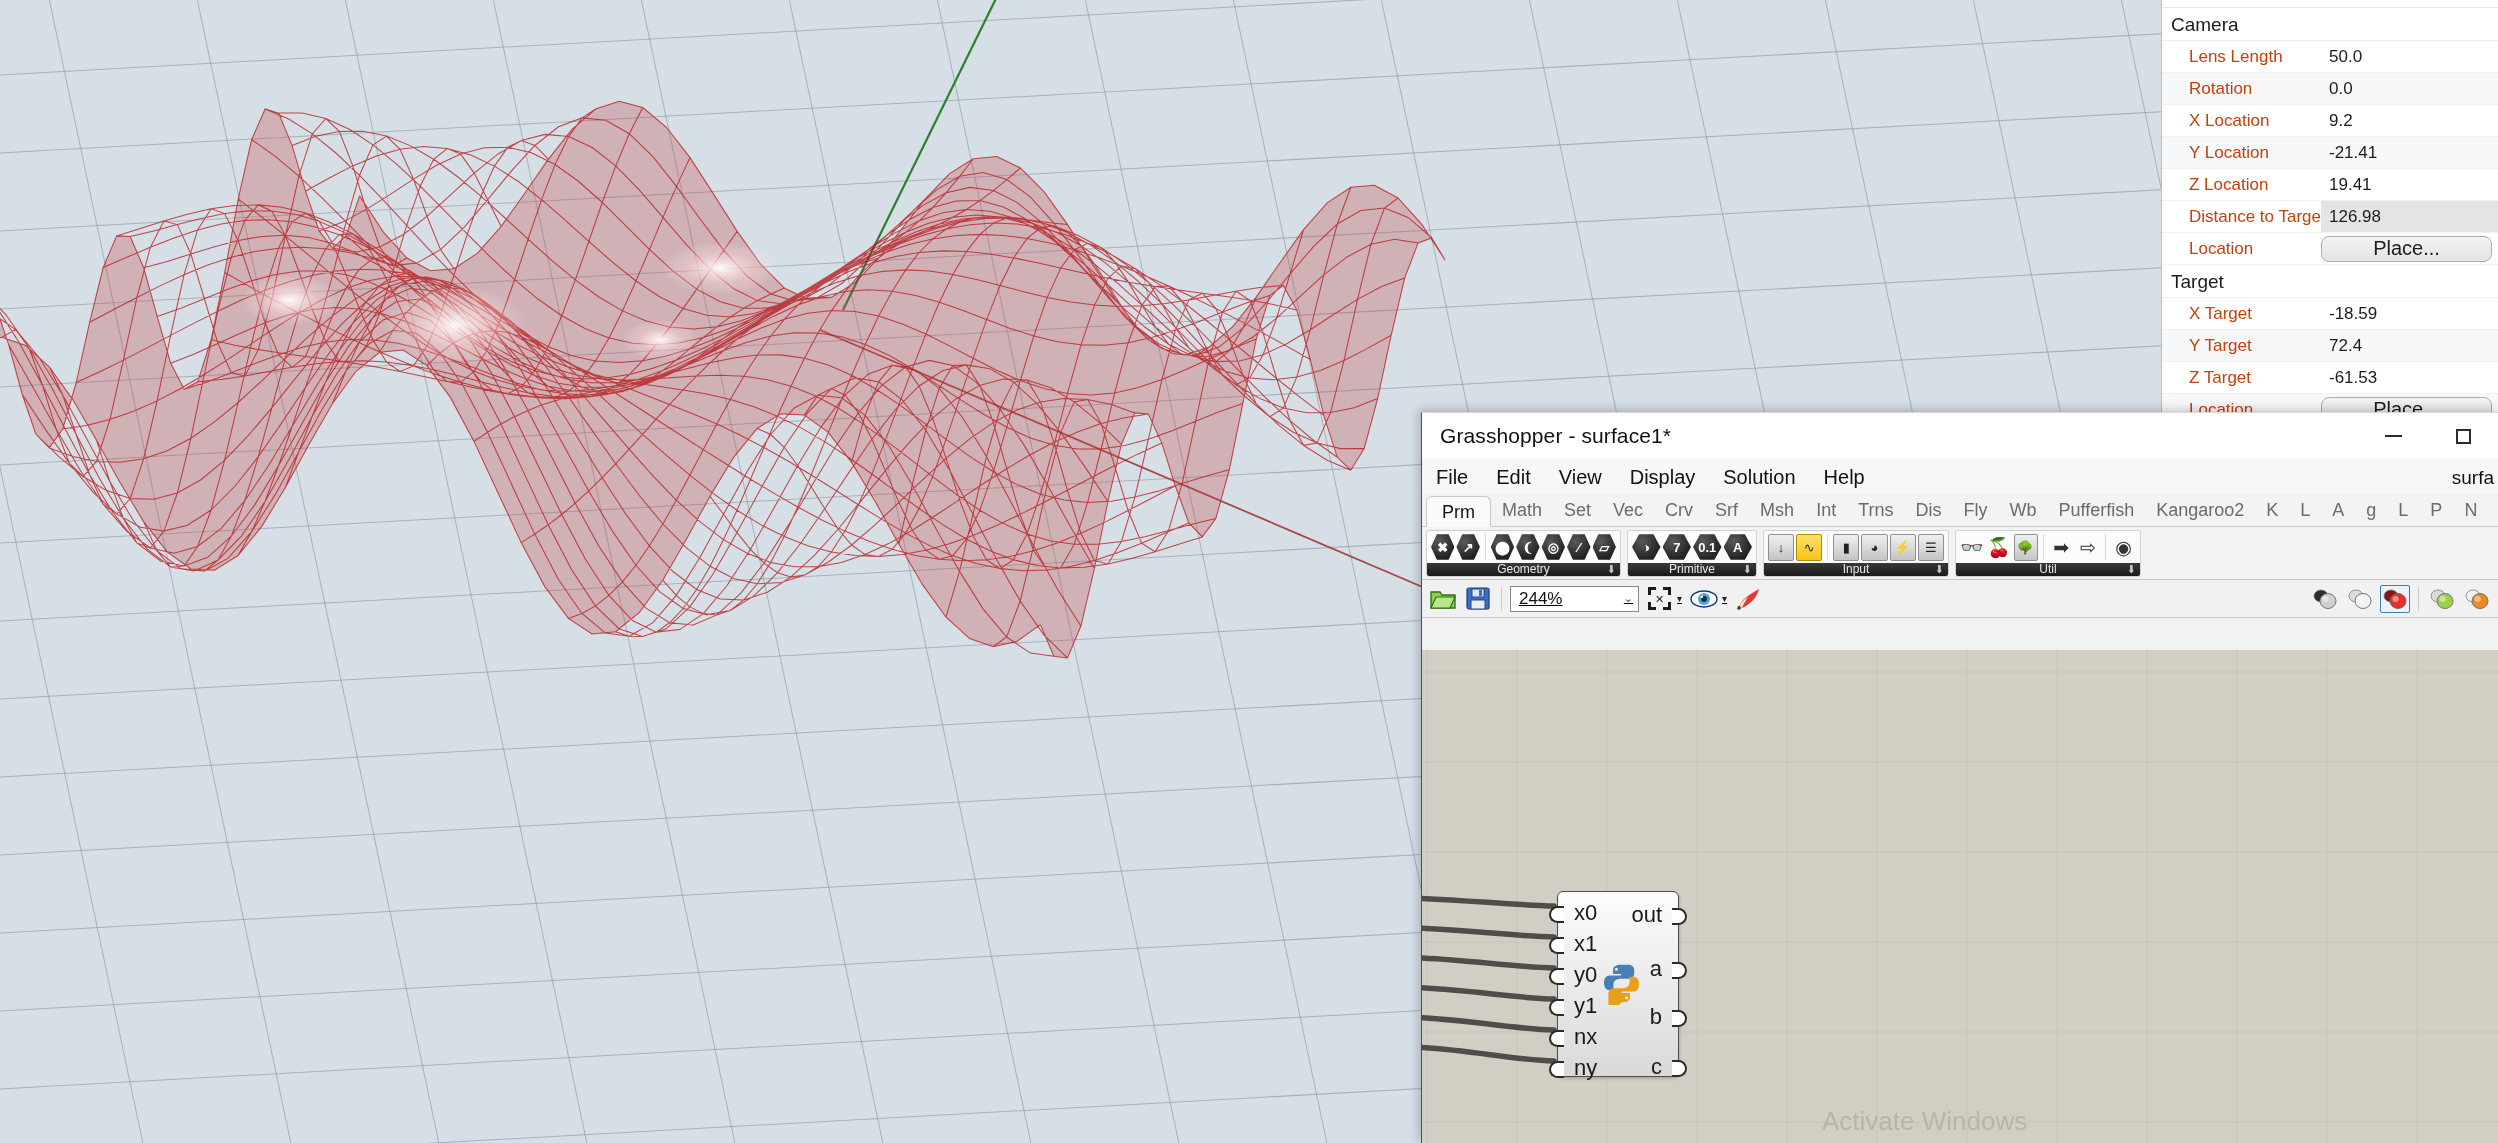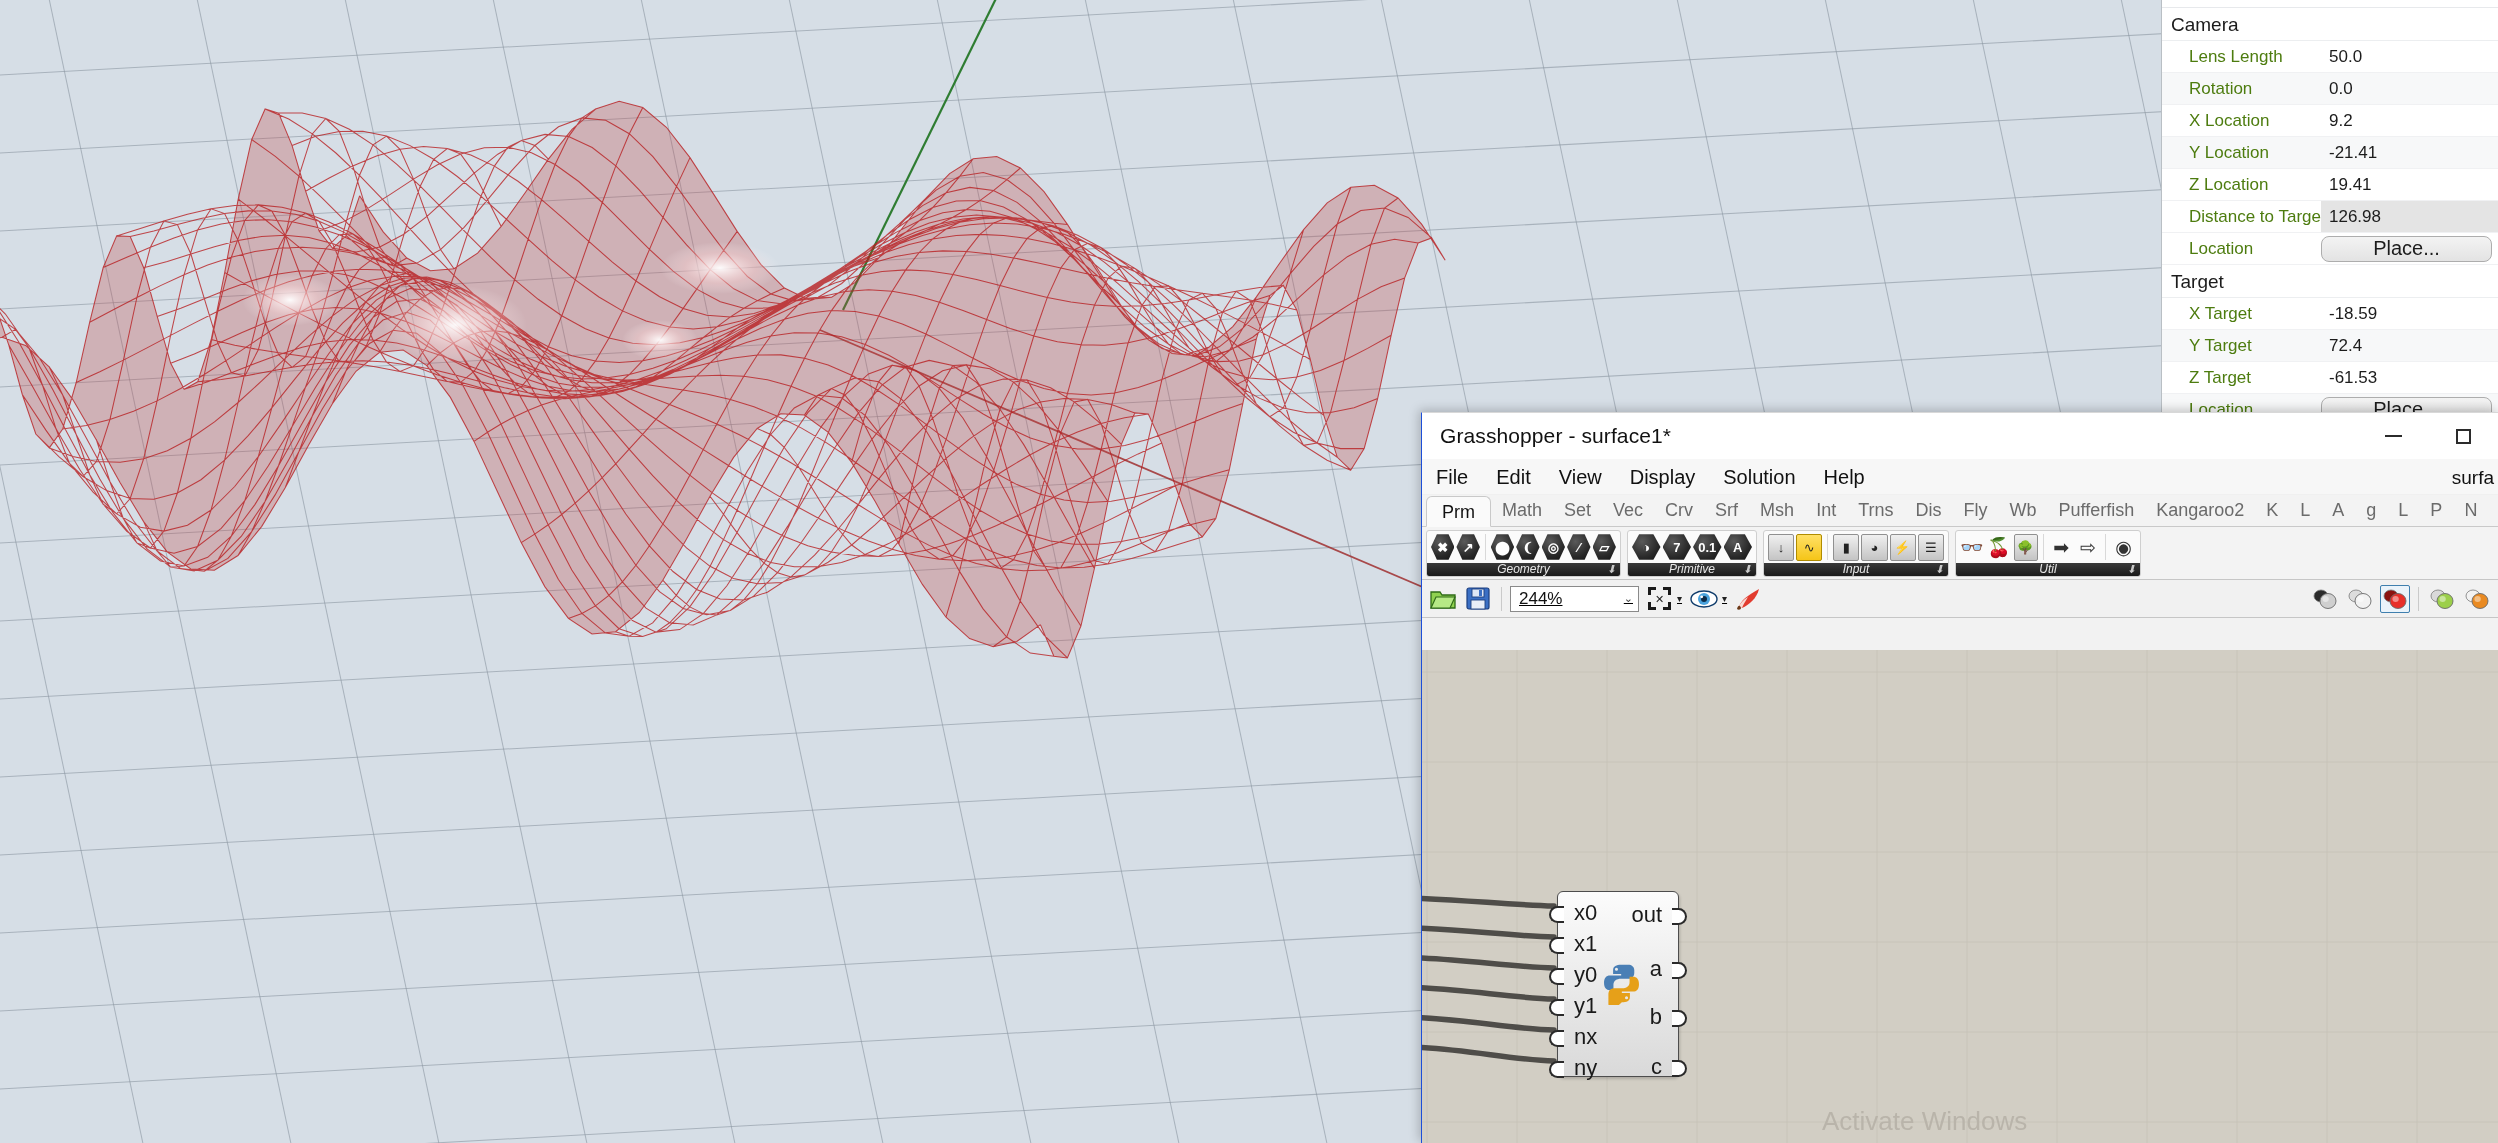--- a/index.html
+++ b/index.html
@@ -35,21 +35,21 @@
     font-size: 19px; color: #1c1c1c;
     background: #ffffff;
     border-bottom: 1px solid #eceef0;
   }
   .prop-row {
     display: flex; height: 32px; align-items: center;
     border-bottom: 1px solid #f0f1f3;
   }
   .prop-row.alt { background: #f7f8f9; }
   .prop-row.hl  { background: #ffffff; }
-  .prop-label { width: 159px; padding-left: 27px; color: #4d7c0f; font-size:17px; white-space: nowrap;}
+  .prop-label { width: 159px; padding-left: 27px; color: #c2410c; font-size:17px; white-space: nowrap;}
   .prop-value { flex: 1; padding-left: 8px; color: #1c1c1c; font-size:17px; background: transparent;}
   .prop-row.hl .prop-value { background: #e4e4e4; height: 100%; display:flex; align-items:center; }
   .prop-btn {
     flex: 1; height: 26px; margin-right: 4px;
     background: linear-gradient(#f3f3f3,#e3e3e3);
     border: 1px solid #adadad; border-radius: 8px;
     display: flex; align-items: center; justify-content: center;
     font-size: 20px; color: #1c1c1c;
   }
   .prop-btn-cell { flex:1; display:flex; align-items:center; height:100%; padding-right:2px;}
@@ -110,21 +110,20 @@
     background: #fbfbfb; border: 1px solid #cfcfcf; border-radius: 3px;
     height: 47px; display: flex; flex-direction: column; position: relative;
     overflow: hidden;
   }
   .rib-icons { display: flex; align-items: center; height: 34px; padding: 0 4px; gap: 2px; }
   .rib-sep { width: 1px; height: 26px; background: #d9d9d9; margin: 0 3px; }
   .rib-label {
     height: 13px; background: linear-gradient(#3a3a3a,#1a1a1a);
     color: #e8e8e8; font-size: 12px; text-align: center; line-height: 13px;
     position: relative;
-    font-style: italic;
   }
   .rib-label .arrow { position: absolute; right: 4px; top: 1px; color: #c9c9c9; font-size: 11px; line-height: 11px;}
   .hexicon {
     width: 30px; height: 27px; position: relative; display: flex;
     align-items: center; justify-content: center;
     background: radial-gradient(circle at 35% 28%, #5a5a5a 0%, #282828 60%, #101010 100%);
     clip-path: polygon(25% 3%, 75% 3%, 100% 50%, 75% 97%, 25% 97%, 0% 50%);
     color: #fff; font-size: 13px; font-weight: bold;
   }
   .sqicon {

